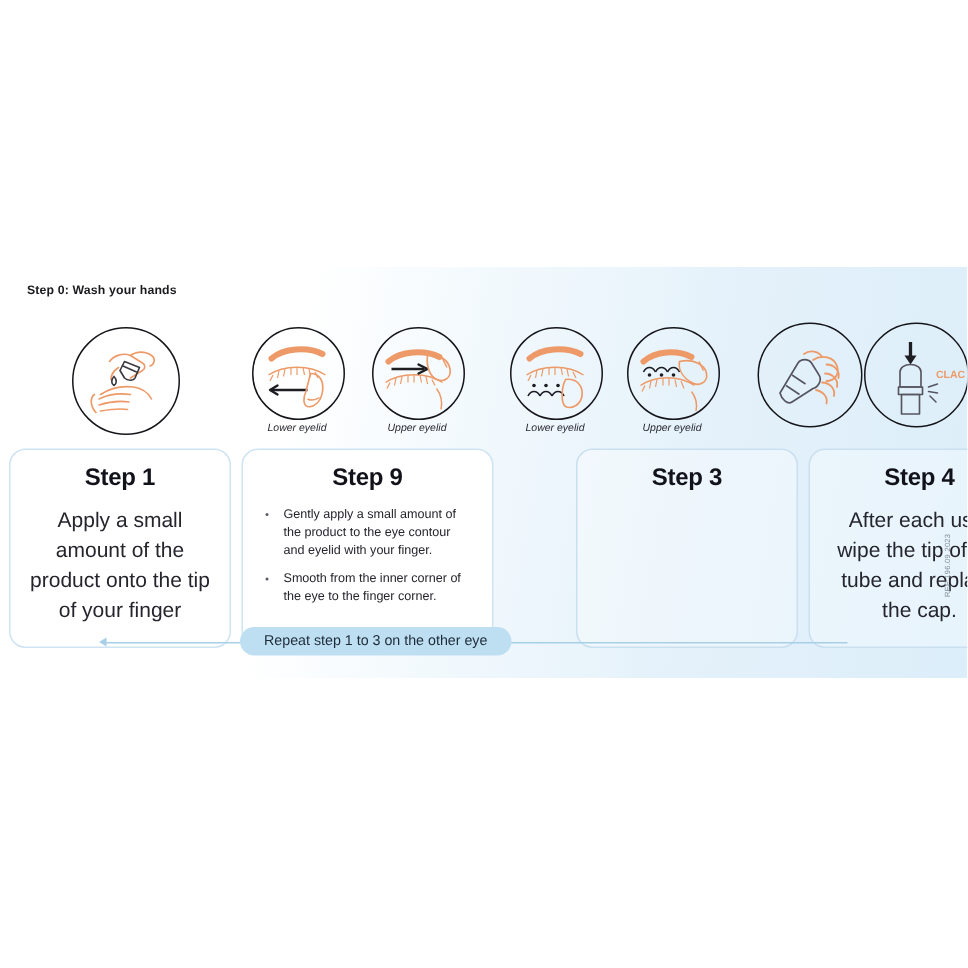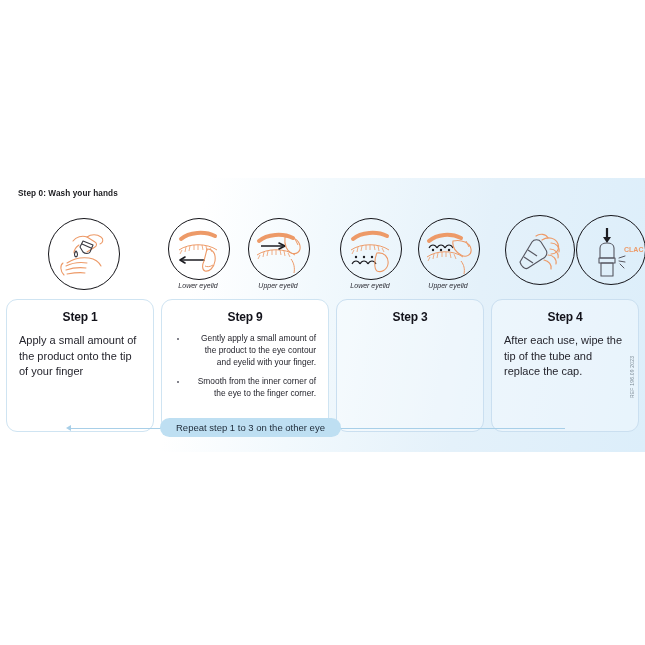--- a/index.html
+++ b/index.html
@@ -31,29 +31,29 @@
     text-align:center;white-space:nowrap;
   }
 
   
   .card{
     position:absolute;top:299px;height:133px;
     border:1px solid #cfe4f2;border-radius:11px;
     box-sizing:border-box;padding:10px 12px 0 12px;
   }
   .card.solid{background:#ffffff;}
-  .card.ghost{background:rgba(255,255,255,0.34);border-color:#cadff0;}
+  .card.ghost{background:rgba(255,255,255,0.34);border-color:#cadff0;margin-left:48px;}
   .card h3{
     margin:0 0 9px 0;text-align:center;
-    font-size:12px;font-weight:bold;color:#12121a;letter-spacing:-.2px;
+    font-size:16px;font-weight:bold;color:#12121a;letter-spacing:-.2px;
   }
   .card p{
-    margin:0;font-size:11px;line-height:1.42;color:#25252d;
-  }
-  .bullets{margin:0;padding:0;list-style:none;text-align:right;}
+    margin:0;font-size:14px;line-height:1.42;color:#25252d;text-align:center;
+  }
+  .bullets{margin:0;padding:0;list-style:none;}
   .bullets li{
     position:relative;padding-left:15px;margin-bottom:7px;
     font-size:8.4px;line-height:1.42;color:#25252d;
   }
   .bullets li:before{
     content:"";position:absolute;left:3px;top:5px;
     width:2px;height:2px;border-radius:50%;background:#5a5a66;
   }
 
   

